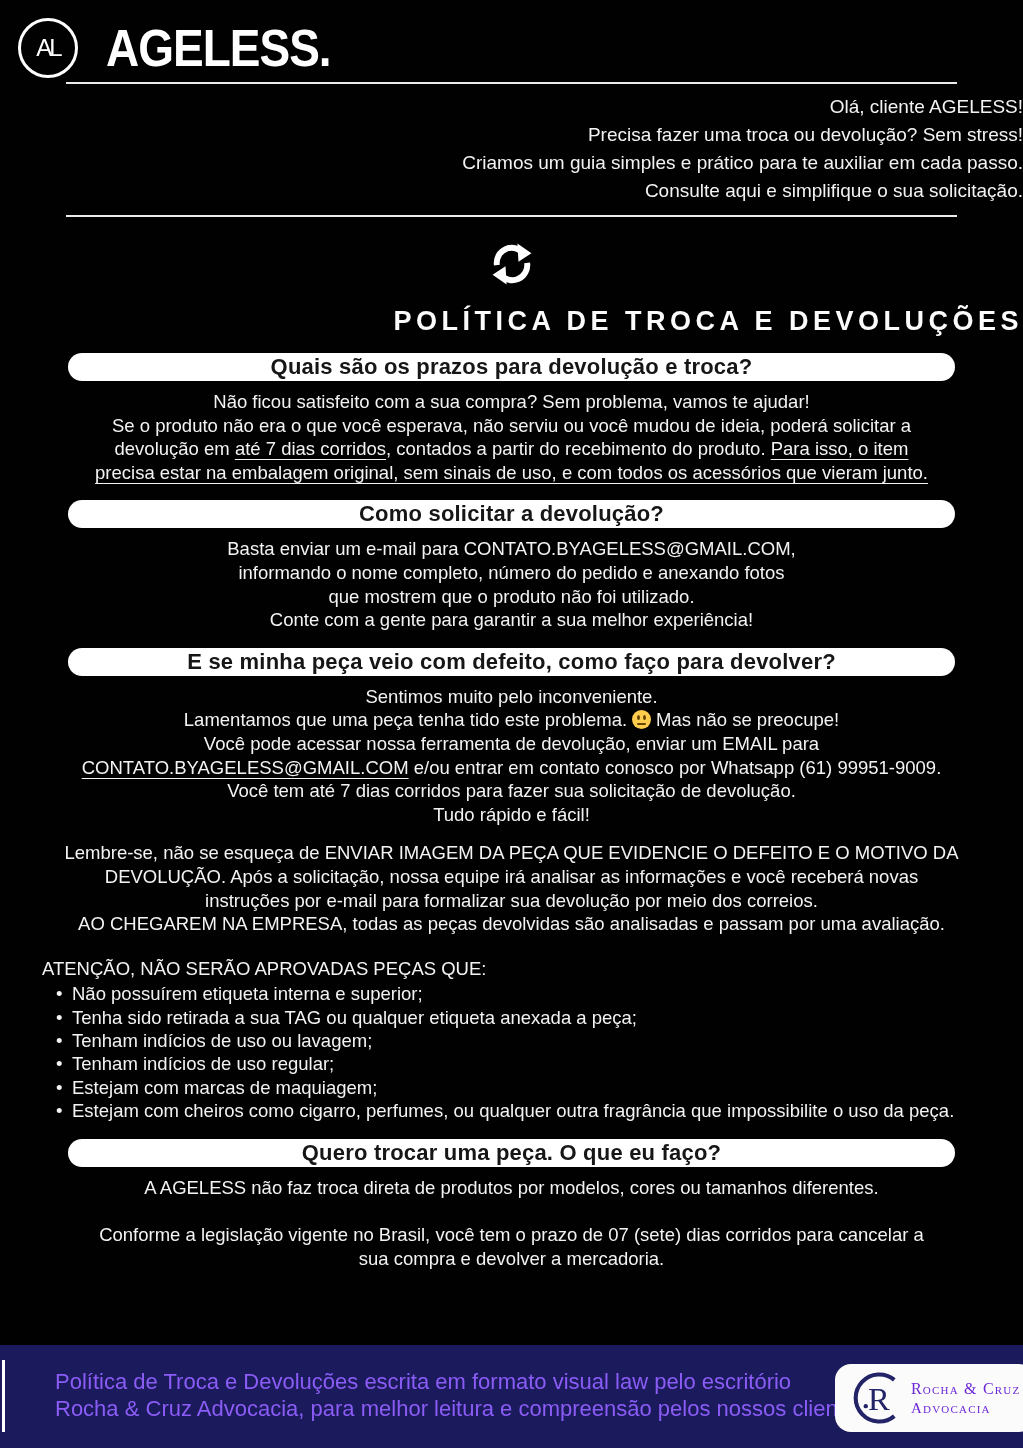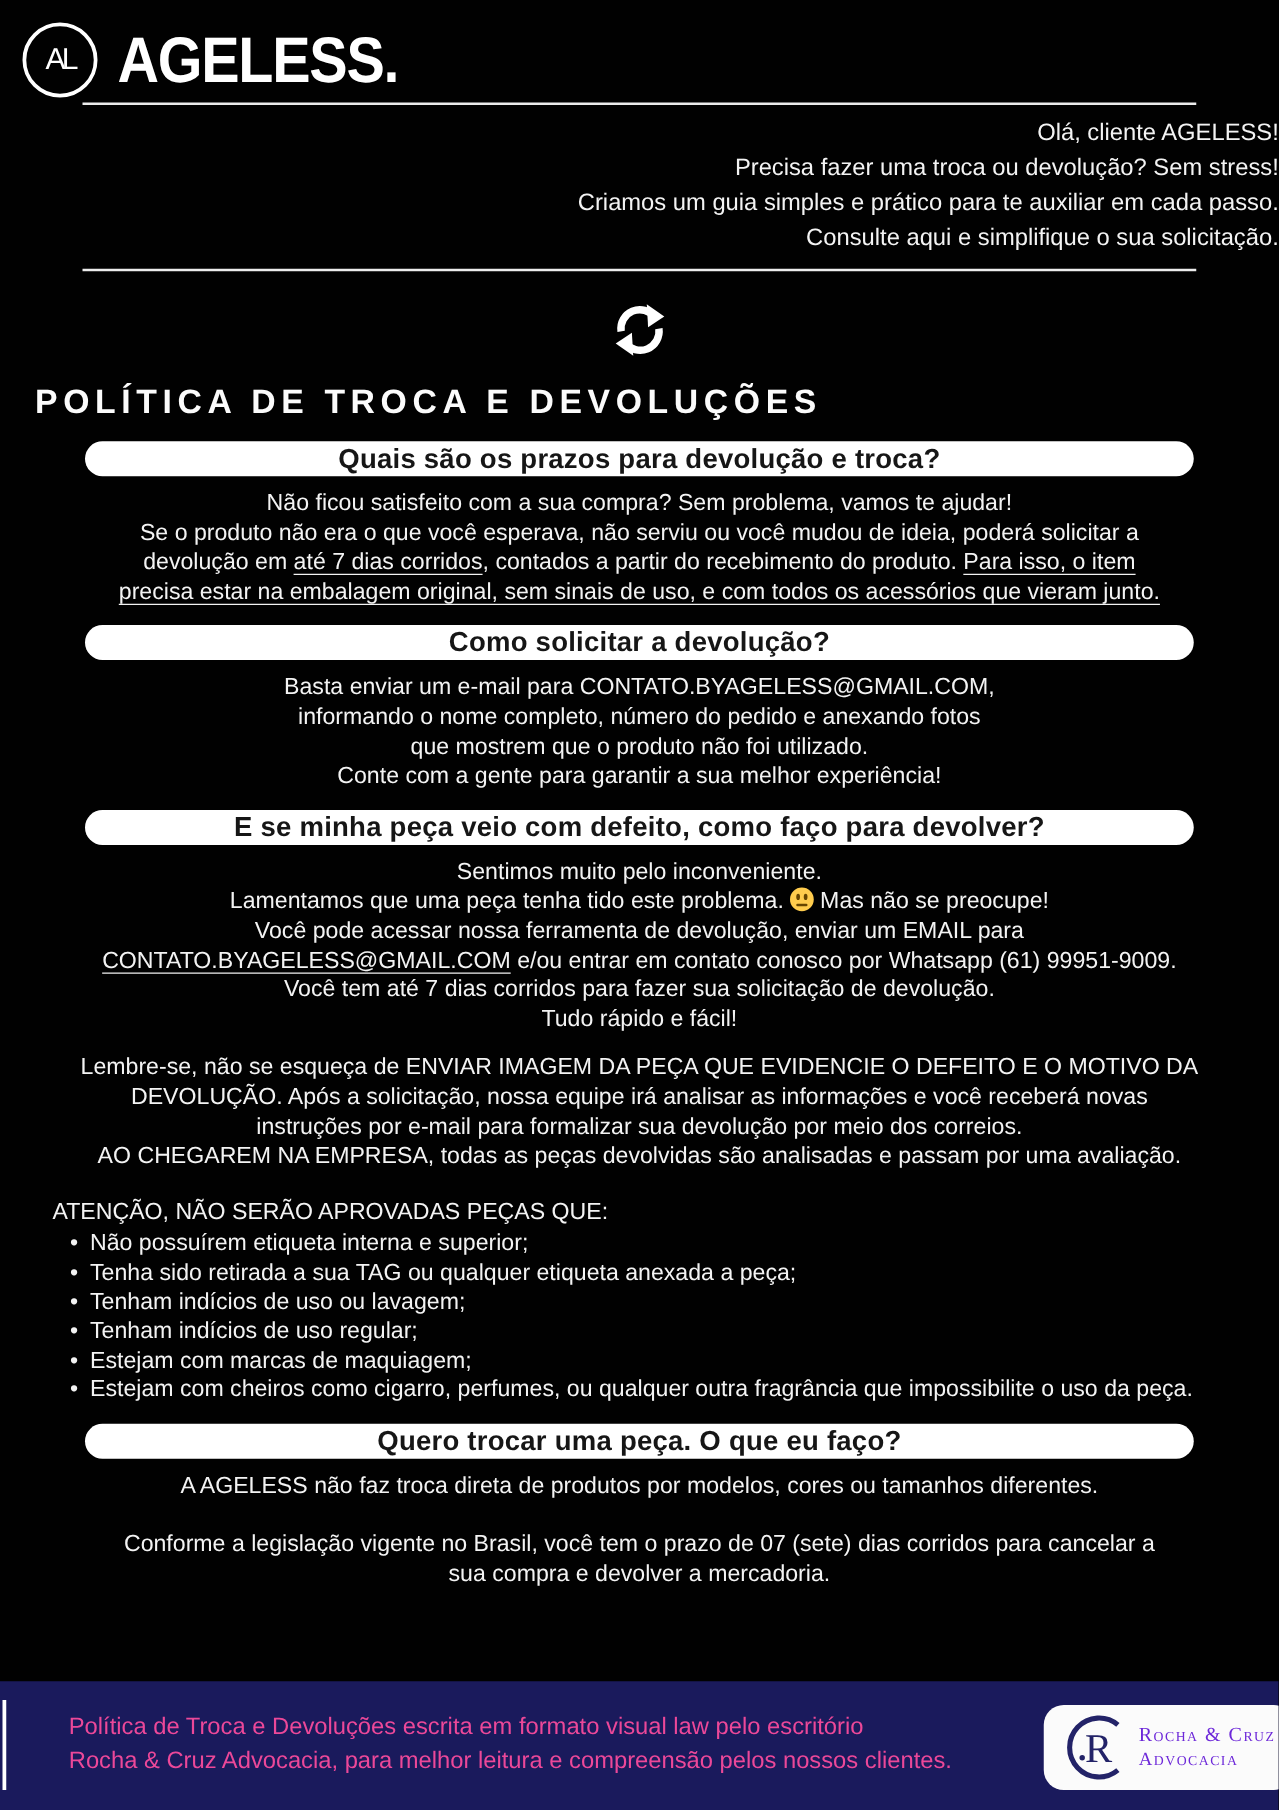--- a/index.html
+++ b/index.html
@@ -2,37 +2,37 @@
 <html><head>
 <meta charset="utf-8">
 <style>
   html,body{margin:0;padding:0;background:#000;}
   .page{
     position:relative;width:1023px;height:1448px;overflow:hidden;
     background:#010101;color:#f3f3f3;
     font-family:"Liberation Sans",sans-serif;
   }
   
-  .header{display:flex;align-items:center;gap:16px;padding:14px 0 0 18px;height:68px;}
+  .header{display:flex;align-items:center;gap:28px;padding:14px 0 0 18px;height:68px;}
   .logo-circle{
     width:54px;height:54px;border:3px solid #fff;border-radius:50%;
     display:flex;align-items:center;justify-content:center;
     font-weight:300;font-size:24px;letter-spacing:-3px;color:#fff;
   }
   .wordmark{
     display:inline-block;font-weight:900;font-size:46px;letter-spacing:-1px;
     transform:scaleY(1.12);transform-origin:left center;color:#fff;
   }
   .rule{border:0;border-top:2px solid #ececec;margin:0 66px;height:0;}
   
   .intro{text-align:right;font-size:19px;line-height:28px;margin:9px 0 10px;}
   
   .icon-wrap{text-align:center;margin-top:20px;height:56px;}
   .title{
-    text-align:left;font-size:27px;font-weight:600;letter-spacing:4.5px;
+    text-align:right;font-size:27px;font-weight:600;letter-spacing:4.5px;
     margin:13px 0 0;color:#fbfbfb;padding-left:28px;
   }
   
   .pill{
     background:#fff;color:#161616;border-radius:24px;height:28px;
     display:flex;align-items:center;justify-content:center;
     margin:16px 68px 0;font-size:22px;font-weight:600;letter-spacing:.2px;
   }
   
   .para{font-size:18.5px;line-height:23.6px;text-align:center;margin-top:9px;}
@@ -47,21 +47,21 @@
   .emoji{
     display:inline-block;width:19px;height:19px;border-radius:50%;
     background:#ffcc4d;position:relative;vertical-align:-3px;margin:0 5px;
   }
   .emoji .eye{position:absolute;width:3px;height:5px;border-radius:50%;background:#664500;top:5px;}
   .emoji .eye.l{left:5px}.emoji .eye.r{right:5px}
   .emoji .mouth{position:absolute;left:5px;right:5px;bottom:4px;height:2.5px;background:#664500;border-radius:1px;}
   
   .footer{position:absolute;left:0;right:0;bottom:0;height:103px;background:#1a1a5c;}
   .footer-sliver{position:absolute;left:2px;top:15px;width:3px;height:72px;background:#fff;}
-  .footer-text{position:absolute;left:55px;top:23px;font-size:19px;line-height:27px;color:#ec4899;}
+  .footer-text{position:absolute;left:55px;top:23px;font-size:22px;line-height:27px;color:#8b5cf6;}
   .firm-badge{
     position:absolute;right:-12px;top:19px;width:200px;height:68px;
     background:#fbfbfb;border-radius:16px;display:flex;align-items:center;
     padding-left:14px;box-sizing:border-box;gap:4px;
   }
   .firm-text{color:#6d28d9;font-family:"Liberation Serif",serif;font-variant:small-caps;letter-spacing:1.2px;line-height:1.25;}
   .firm-name{font-size:16px;}
   .firm-type{font-size:15px;}
 </style>
 </head>

